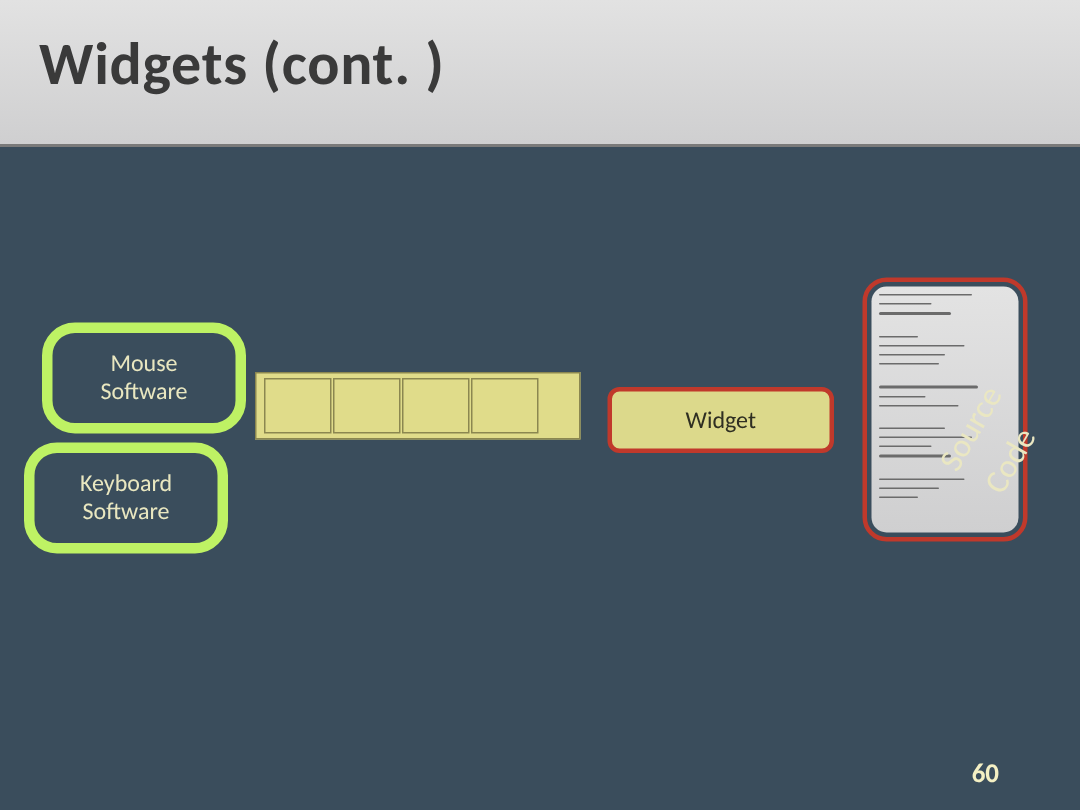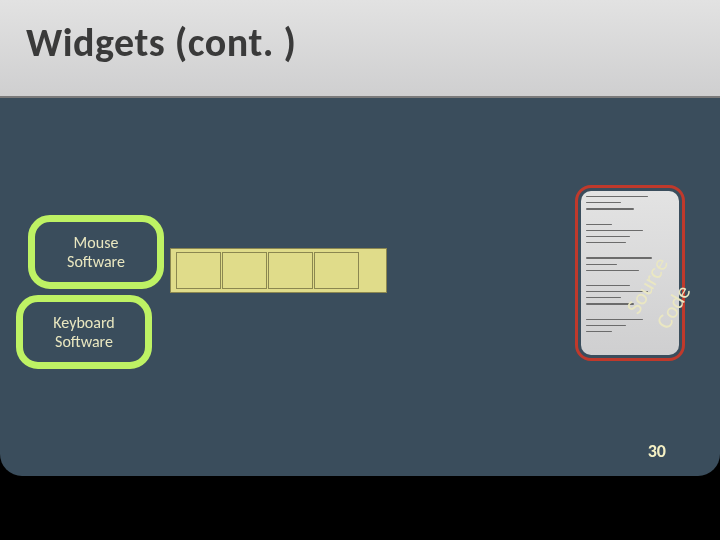--- a/index.html
+++ b/index.html
@@ -7,23 +7,22 @@
     padding: 0;
     width: 720px;
     height: 540px;
     background: #000;
     font-family: Calibri, "Segoe UI", Arial, sans-serif;
     overflow: hidden;
   }
   .slide {
     position: relative;
     width: 720px;
-    height: 476px;
+    height: 540px;
     background: #3a4d5c;
-    border-radius: 22px;
   }
   .title-band {
     position: absolute;
     left: 0; top: 0;
     width: 720px;
     height: 96px;
     background: #d6d6d6;
     background: linear-gradient(#e2e2e2, #cfcfd0);
     border-bottom: 2px solid #7a7a7a;
   }
@@ -171,20 +170,21 @@
   <div class="sw-box sw-kbd">Keyboard
 Software</div>
 
 
   <div class="queue-big"></div>
   <div class="queue-cell" style="left:176px"></div>
   <div class="queue-cell" style="left:222px"></div>
   <div class="queue-cell" style="left:268px"></div>
   <div class="queue-cell" style="left:314px"></div>
 
+  <div class="widget-box">Widget</div>
 
   <div class="code-panel-wrap">
     <div class="code-panel">
       <div class="code-line" style="width:70%"></div>
       <div class="code-line" style="width:40%"></div>
       <div class="code-line" style="width:55%"></div>
       <div class="code-gap"></div>
       <div class="code-line" style="width:30%"></div>
       <div class="code-line" style="width:65%"></div>
       <div class="code-line" style="width:50%"></div>
@@ -201,15 +201,15 @@
       <div class="code-gap"></div>
       <div class="code-line" style="width:65%"></div>
       <div class="code-line" style="width:45%"></div>
       <div class="code-line" style="width:30%"></div>
     </div>
   </div>
 
   <div class="rot-label rot-source">Source</div>
   <div class="rot-label rot-code">Code</div>
 
-  <div class="pagenum">30</div>
+  <div class="pagenum">60</div>
 
 </div>
 
 </body></html>

